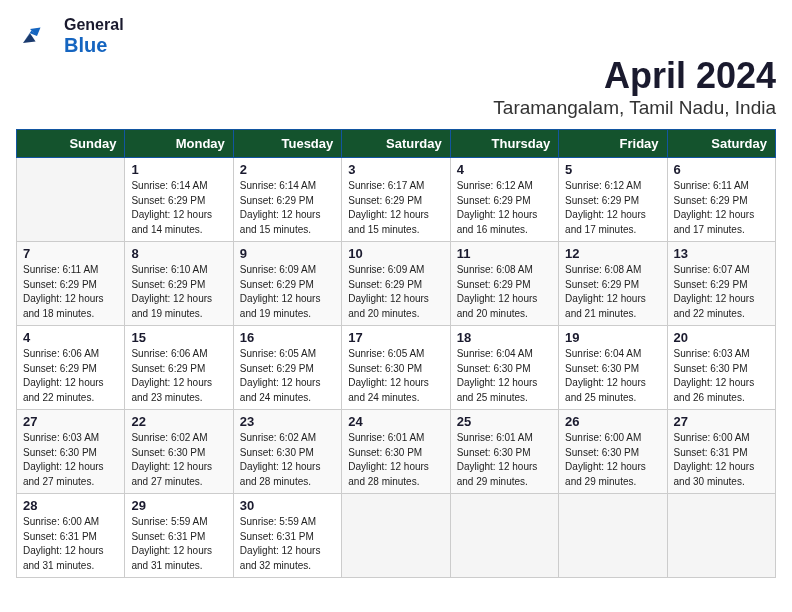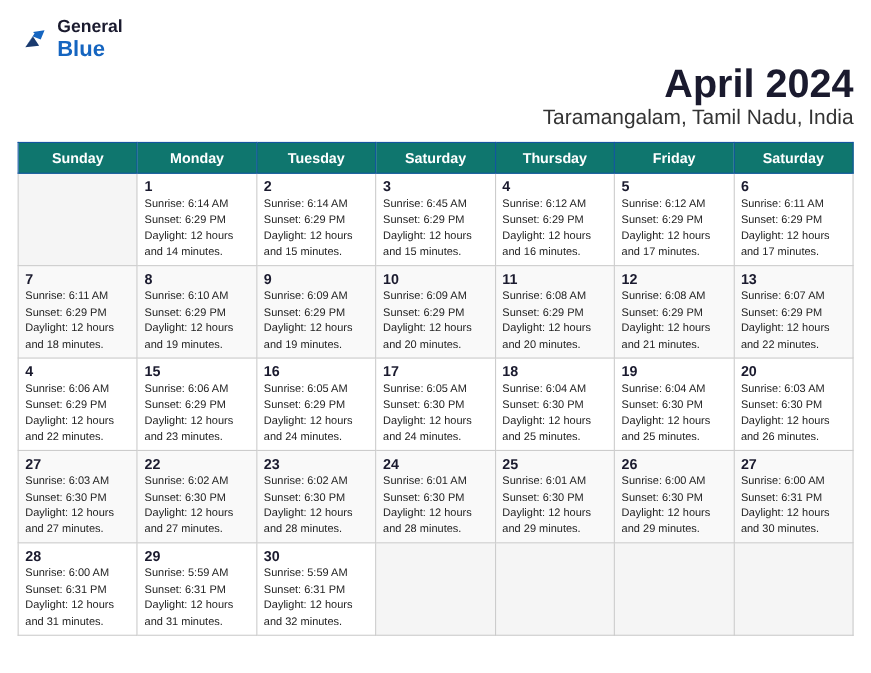--- a/index.html
+++ b/index.html
@@ -12,21 +12,21 @@
     }
     .header {
       display: flex;
       justify-content: space-between;
       align-items: flex-start;
       margin-bottom: 10px;
     }
     .logo {
       display: flex;
       align-items: center;
-      gap: 8px;
+      gap: 20px;
       justify-content: center;
     }
     .logo-bird {
       width: 28px;
       height: 28px;
     }
     .title-block {
       text-align: right;
     }
     .month-title {
@@ -38,26 +38,26 @@
     .location-title {
       font-size: 19px;
       color: #333;
     }
     .calendar {
       width: 100%;
       border-collapse: collapse;
       border: 1px solid #ccc;
     }
     .calendar th {
-      background-color: #0f766e;
+      background-color: #14532d;
       color: #fff;
       font-size: 13px;
       font-weight: bold;
       padding: 6px 8px;
-      text-align: center;
+      text-align: right;
       border: 1px solid #1255a0;
     }
     .calendar td {
       vertical-align: top;
       border: 1px solid #ccc;
       padding: 4px 6px;
       width: calc(100% / 7);
       min-height: 80px;
       font-size: 10.5px;
       color: #222;
@@ -136,21 +136,21 @@
           <div class="day-info">
             <div>Sunrise: 6:14 AM</div>
             <div>Sunset: 6:29 PM</div>
             <div>Daylight: 12 hours</div>
             <div>and 15 minutes.</div>
           </div>
         </td>
         <td>
           <span class="day-num">3</span>
           <div class="day-info">
-            <div>Sunrise: 6:45 AM</div>
+            <div>Sunrise: 6:17 AM</div>
             <div>Sunset: 6:29 PM</div>
             <div>Daylight: 12 hours</div>
             <div>and 15 minutes.</div>
           </div>
         </td>
         <td>
           <span class="day-num">4</span>
           <div class="day-info">
             <div>Sunrise: 6:12 AM</div>
             <div>Sunset: 6:29 PM</div>

